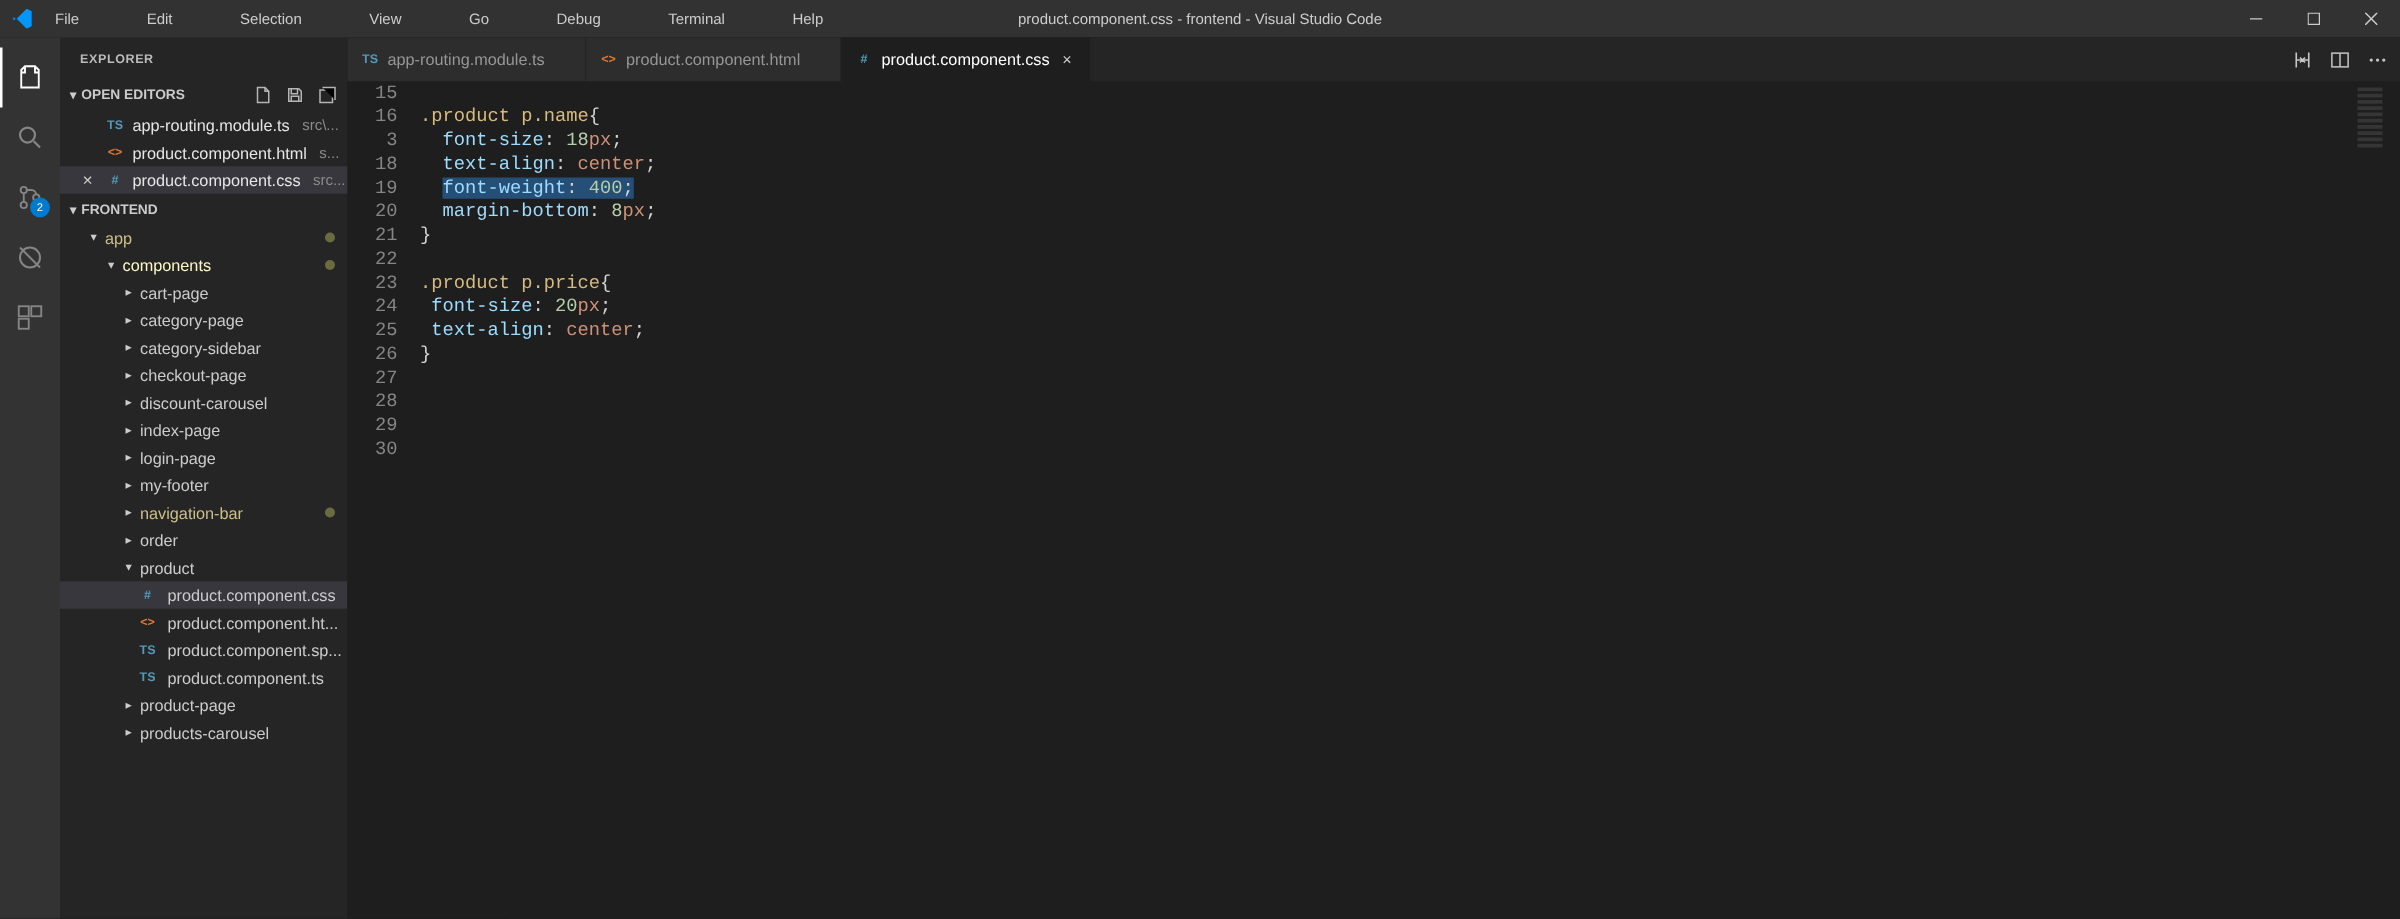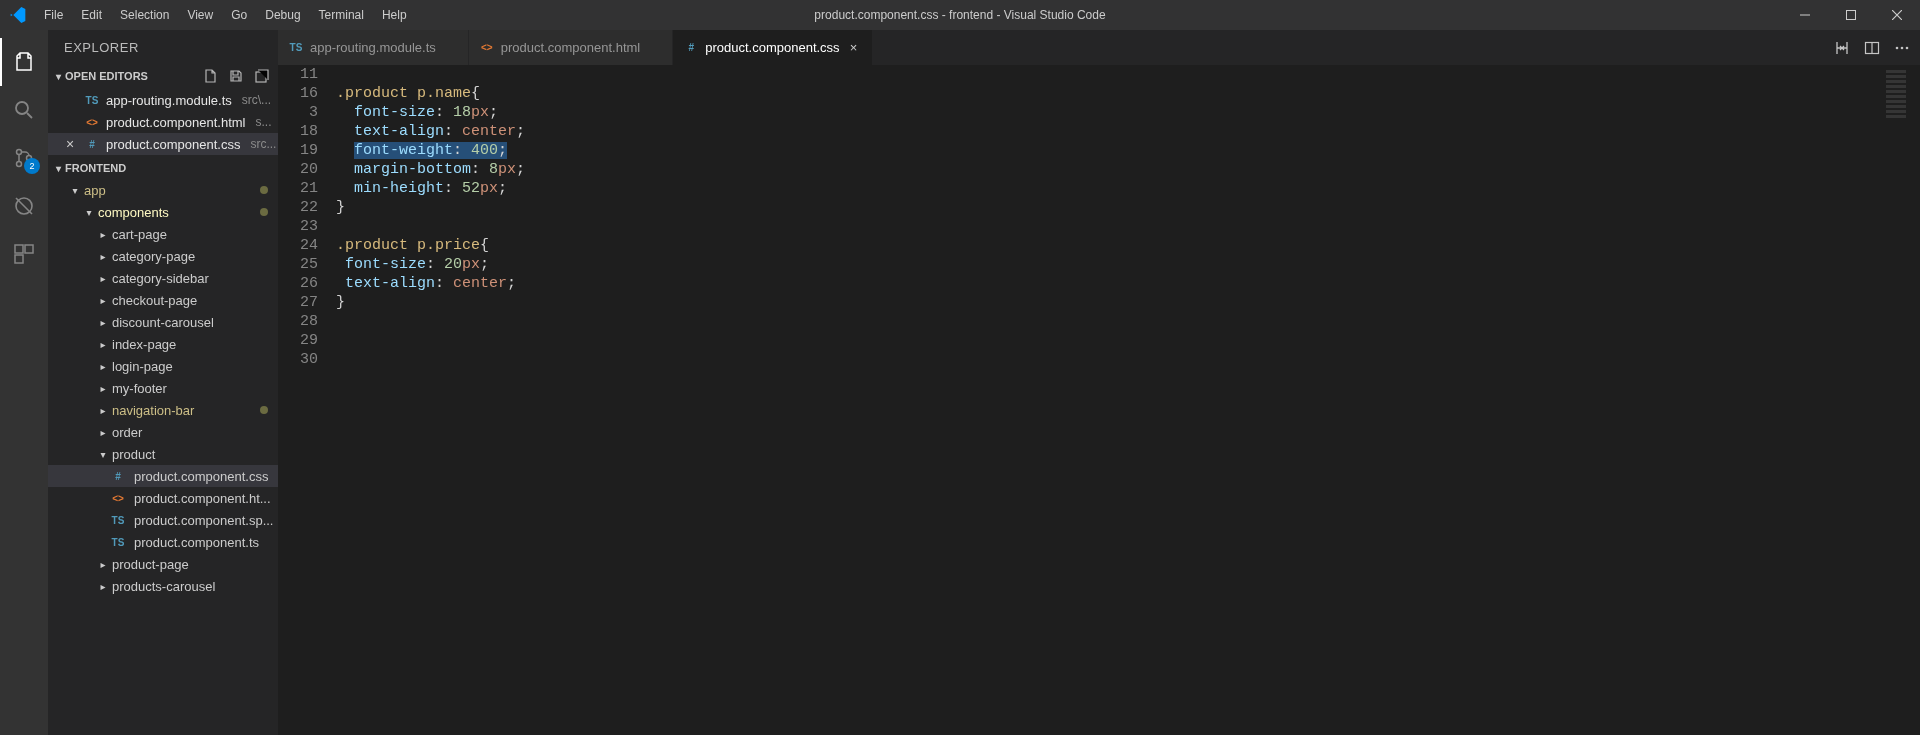--- a/index.html
+++ b/index.html
@@ -26,20 +26,21 @@
   }
   .titlebar-logo {
     width: 35px;
     display: flex;
     align-items: center;
     justify-content: center;
   }
   .menu {
     display: flex;
     align-items: center;
+    gap: 36px;
   }
   .menu-item {
     padding: 6px 9px;
     cursor: pointer;
   }
   .title-center {
     position: absolute;
     left: 50%;
     transform: translateX(-50%);
     color: #cccccc;
@@ -113,23 +114,23 @@
     background: #252526;
     display: flex;
     flex-direction: column;
     font-size: 13px;
   }
   .sidebar-title {
     height: 35px;
     display: flex;
     align-items: center;
     padding: 0 16px;
-    font-size: 13px;
+    font-size: 10px;
     color: #bbbbbb;
-    font-weight: 400;
+    font-weight: 700;
     letter-spacing: 0.5px;
   }
   .panel-header {
     height: 22px;
     display: flex;
     align-items: center;
     padding: 0 8px;
     font-size: 11px;
     font-weight: 700;
     color: #cccccc;
@@ -555,21 +556,21 @@
               <circle cx="3" cy="8" r="1.3" fill="#c5c5c5"></circle>
               <circle cx="8" cy="8" r="1.3" fill="#c5c5c5"></circle>
               <circle cx="13" cy="8" r="1.3" fill="#c5c5c5"></circle>
             </svg>
           </span>
       </div>
     </div>
 
     <div class="editor">
       <div class="gutter" id="gutter">
-          <div class="ln">11</div>
+          <div class="ln">15</div>
           <div class="ln">16</div>
           <div class="ln">3</div>
           <div class="ln">18</div>
           <div class="ln">19</div>
           <div class="ln">20</div>
           <div class="ln">21</div>
           <div class="ln">22</div>
           <div class="ln">23</div>
           <div class="ln">24</div>
           <div class="ln">25</div>
@@ -579,21 +580,20 @@
           <div class="ln">29</div>
           <div class="ln">30</div>
         </div>
       <div class="code" id="code">
           <div class="line">&nbsp;</div>
           <div class="line"><span class="tok-sel">.product p.name</span><span class="tok-punc">{</span></div>
           <div class="line">  <span class="tok-prop">font-size</span><span class="tok-punc">:</span> <span class="tok-val"><span class="tok-num">18</span>px</span><span class="tok-punc">;</span></div>
           <div class="line">  <span class="tok-prop">text-align</span><span class="tok-punc">:</span> <span class="tok-val">center</span><span class="tok-punc">;</span></div>
           <div class="line">  <span class="sel-highlight"><span class="tok-prop">font-weight</span><span class="tok-punc">:</span> <span class="tok-num">400</span><span class="tok-punc">;</span></span></div>
           <div class="line">  <span class="tok-prop">margin-bottom</span><span class="tok-punc">:</span> <span class="tok-val"><span class="tok-num">8</span>px</span><span class="tok-punc">;</span></div>
-          <div class="line">  <span class="tok-prop">min-height</span><span class="tok-punc">:</span> <span class="tok-val"><span class="tok-num">52</span>px</span><span class="tok-punc">;</span></div>
           <div class="line"><span class="tok-punc">}</span></div>
           <div class="line">&nbsp;</div>
           <div class="line"><span class="tok-sel">.product p.price</span><span class="tok-punc">{</span></div>
           <div class="line"> <span class="tok-prop">font-size</span><span class="tok-punc">:</span> <span class="tok-val"><span class="tok-num">20</span>px</span><span class="tok-punc">;</span></div>
           <div class="line"> <span class="tok-prop">text-align</span><span class="tok-punc">:</span> <span class="tok-val">center</span><span class="tok-punc">;</span></div>
           <div class="line"><span class="tok-punc">}</span></div>
           <div class="line">&nbsp;</div>
           <div class="line">&nbsp;</div>
         </div>
     </div>

